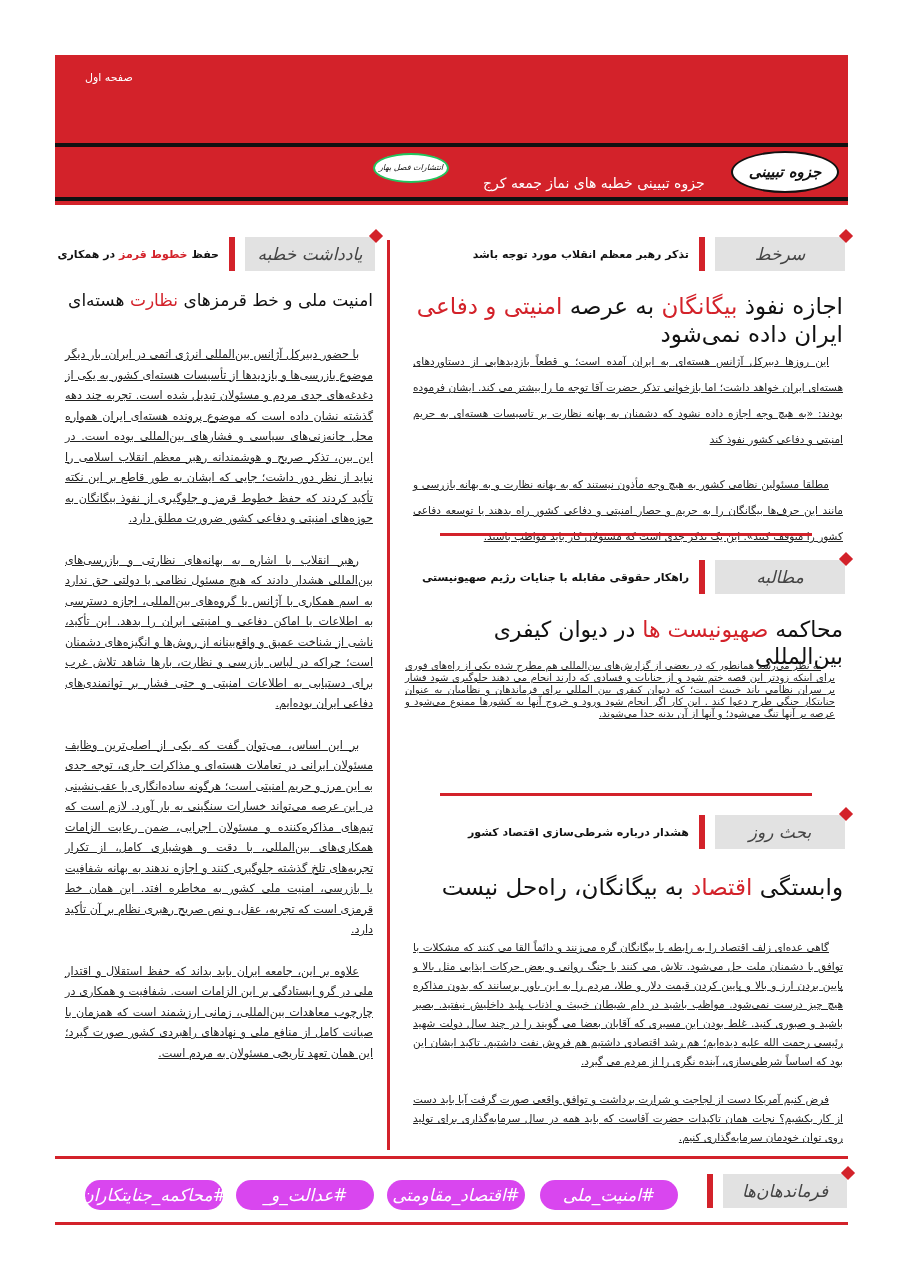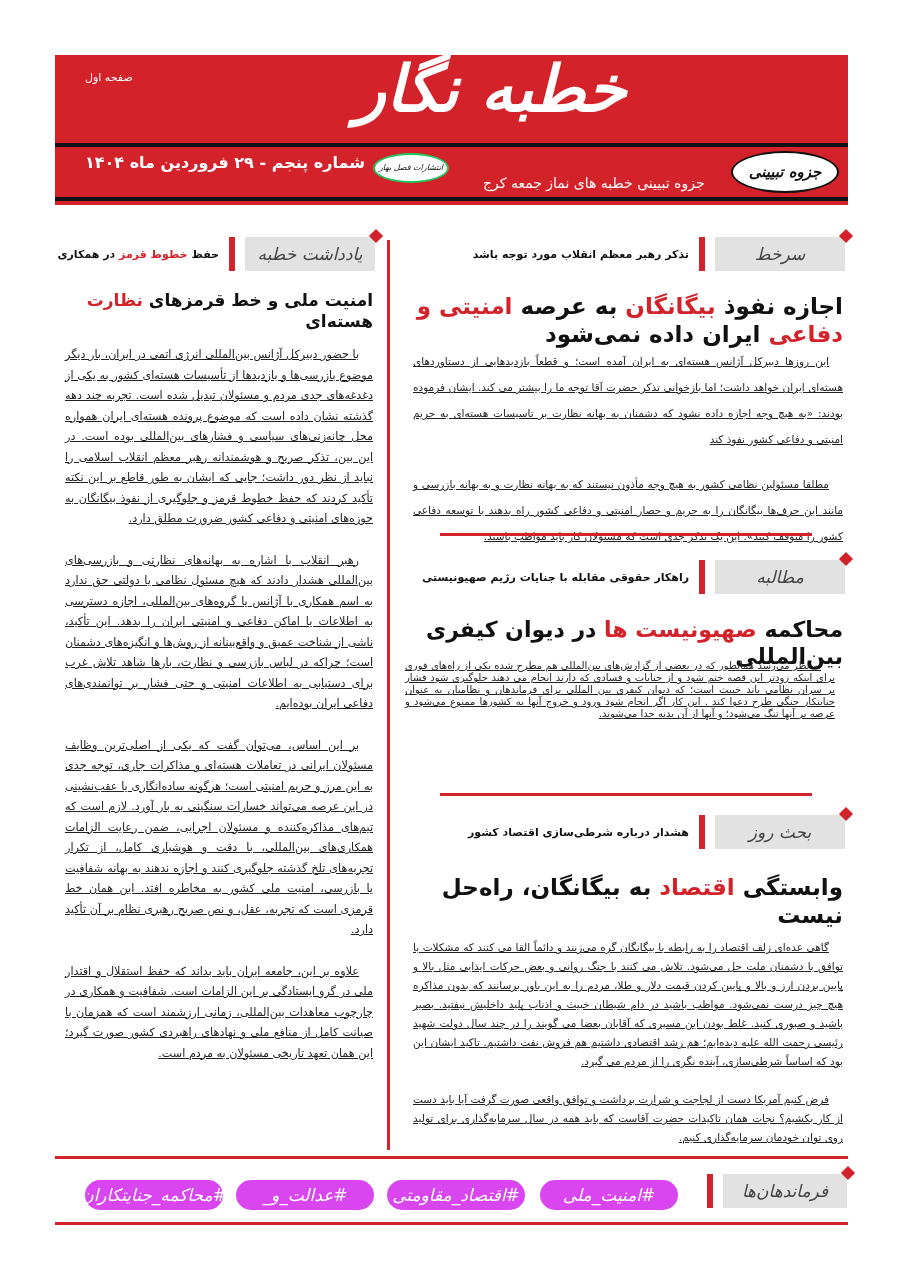--- a/index.html
+++ b/index.html
@@ -22,43 +22,41 @@
   .col-divider { position: absolute; left: 387px; top: 240px; width: 3px; height: 910px; background: #d3222a; }
 
   
   .section-head { position: absolute; display: flex; flex-direction: row; align-items: center; direction: rtl; }
   .tag-box { position: relative; width: 130px; height: 34px; background: #e2e2e2; display: flex; align-items: center; justify-content: center; color: #444; font-family: "DejaVu Serif", serif; font-style: italic; font-size: 17px; }
   .tag-box .diamond { position: absolute; right: -6px; top: -6px; width: 10px; height: 10px; background: #d3222a; transform: rotate(45deg); }
   .tag-bar { width: 6px; height: 34px; background: #d3222a; margin: 0 10px; }
   .kicker { font-size: 11px; font-weight: bold; color: #111; white-space: nowrap; }
   .kicker .red { color: #d3222a; }
 
-  .headline { position: absolute; font-weight: bold; color: #111; text-align: right; direction: rtl; line-height: 1.22; }
+  .headline { position: absolute; font-weight: normal; color: #111; text-align: right; direction: rtl; line-height: 1.22; }
   .headline .red { color: #d3222a; }
 
   .body-text { position: absolute; font-size: 11.2px; line-height: 21px; text-align: justify; text-align-last: right; direction: rtl; color: #222; }
   .body-text p { text-indent: 14px; margin-bottom: 21px; text-decoration: underline; }
   .body-text p:last-child { margin-bottom: 0; }
 
   .h-rule { position: absolute; height: 3px; background: #d3222a; }
 
   
   .footer-rule { position: absolute; left: 55px; width: 793px; height: 3px; background: #d3222a; }
   .keyword-head { position: absolute; left: 718px; top: 1170px; }
   .keyword-pill { position: absolute; top: 1180px; height: 30px; width: 138px; border-radius: 15px; background: #d946ef; color: #fff; font-size: 17px; font-style: italic; display: flex; align-items: center; justify-content: center; white-space: nowrap; direction: rtl; }
 </style>
 </head>
 <body>
 
 <div class="masthead">
   <div class="rule r1"></div>
   <div class="rule r2"></div>
   <div class="page-label">صفحه اول</div>
-  <div class="logo-title">خطبه نگار</div>
-  <div class="issue-line">شماره پنجم - ۲۹ فروردین ماه ۱۴۰۴</div>
   <div class="publisher-oval">انتشارات فصل بهار</div>
   <div class="subtitle">جزوه تبیینی خطبه های نماز جمعه کرج</div>
   <div class="badge-oval">جزوه تبیینی</div>
 </div>
 
 <div class="col-divider"></div>
 
 <div class="section-head" style="right:60px; top:237px;">
   <div class="tag-box">
     <span class="diamond"></span>

